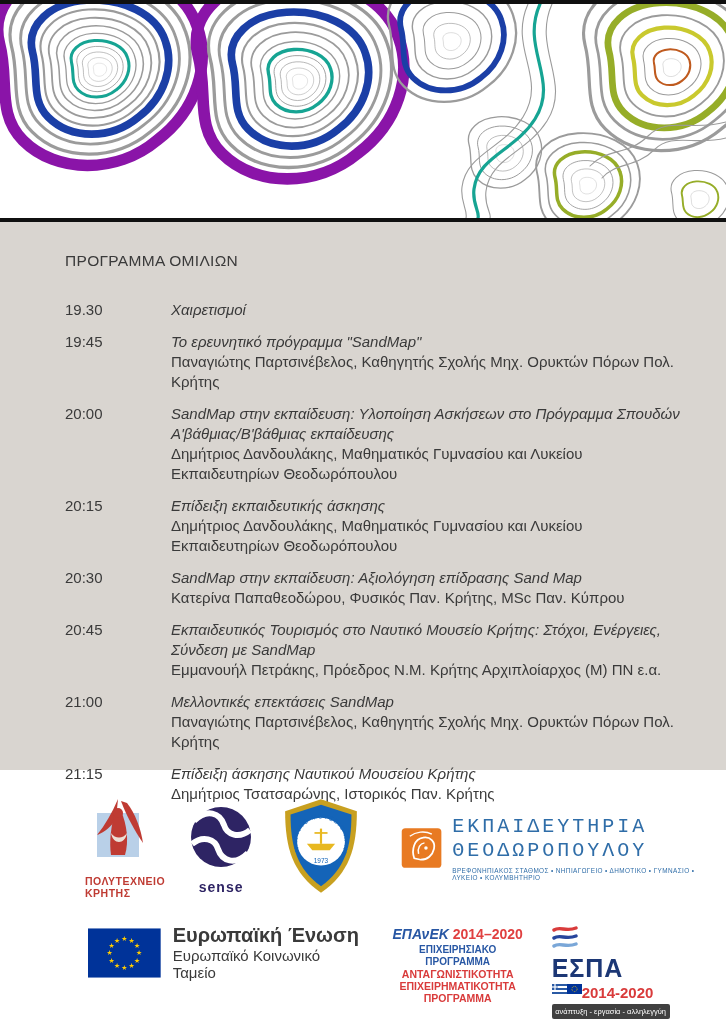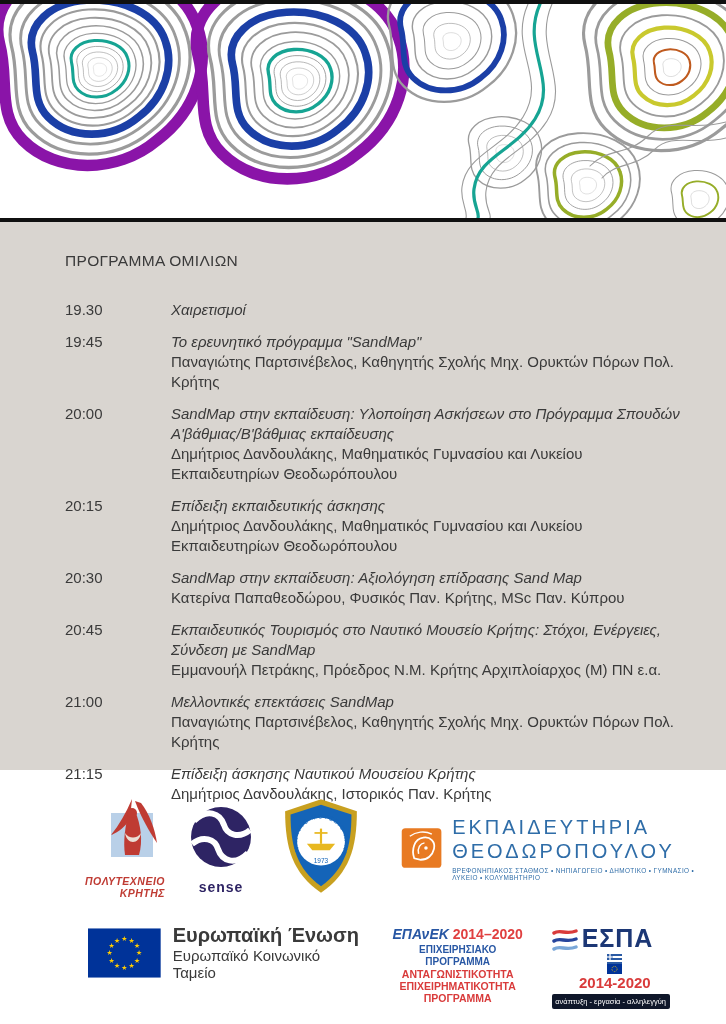--- a/index.html
+++ b/index.html
@@ -28,45 +28,45 @@
   .item .time{width:60px;flex:0 0 60px;}
   .item .body{flex:1;max-width:560px;}
   .item .title{font-style:italic;}
   .item .speaker:empty{display:none;}
 
   
   .footer{box-sizing:border-box;height:254px;background:#fff;}
   .logo-row1{display:flex;align-items:center;gap:20px;padding:26px 30px 0 85px;}
   .logo-row2{display:flex;align-items:flex-start;gap:26px;padding:24px 48px 0 88px;}
 
-  .tuc{width:100px;text-align:right;font-style:italic;}
+  .tuc{width:100px;text-align:left;}
   .tuc-text{color:#bf3b33;font-weight:bold;font-size:10.5px;line-height:12px;letter-spacing:.5px;}
   .sense{width:92px;text-align:center;}
   .sense-word{color:#2e2464;font-weight:bold;font-size:14px;letter-spacing:1px;margin-top:2px;}
   .naval{width:104px;text-align:center;}
   .theo{margin-left:16px;display:flex;align-items:center;gap:10px;}
-  .theo-name{font-family:Liberation Sans, sans-serif;color:#2f6da8;font-size:20px;
+  .theo-name{font-family:Liberation Mono, monospace;color:#2f6da8;font-size:20px;
              letter-spacing:3px;line-height:24px;}
   .theo-caption{font-size:6.4px;letter-spacing:.4px;color:#2f6da8;margin-top:4px;}
 
   .eu{display:flex;align-items:center;gap:12px;width:288px;}
   .eu-text .l1{font-weight:bold;font-size:20px;color:#3a3a3a;line-height:23px;}
   .eu-text .l2{font-size:15px;color:#3a3a3a;}
   .epanek{width:142px;text-align:center;line-height:12px;}
   .epanek .l1{font-size:14px;line-height:20px;white-space:nowrap;}
   .epanek .name{color:#2857a4;font-weight:bold;font-style:italic;}
   .epanek .period{color:#e04040;font-weight:bold;}
   .epanek .l2{color:#2857a4;font-weight:bold;font-size:10px;}
   .epanek .red{color:#d93b3b;font-weight:bold;font-size:10.5px;}
   .espa{width:132px;}
-  .espa-top{display:flex;align-items:flex-end;gap:4px;}
+  .espa-top{display:flex;align-items:flex-start;gap:4px;flex-direction:column;}
   .espa-name{color:#1c3775;font-weight:bold;font-size:25px;letter-spacing:1px;}
-  .espa-mid{display:flex;align-items:center;margin:1px 0 3px 0;flex-direction:column;}
+  .espa-mid{display:flex;align-items:flex-start;margin:1px 0 3px 0;}
   .espa-period{color:#d93b3b;font-weight:bold;font-size:15px;}
-  .espa-bar{background:#0f172a;color:#fff;font-size:7.5px;text-align:center;
+  .espa-bar{background:#404040;color:#fff;font-size:7.5px;text-align:center;
             border-radius:2px;padding:3px 2px;width:118px;box-sizing:border-box;}
 </style>
 </head>
 <body>
 
 <div class="page">
 
   <div class="banner">
     <svg width="726" height="214" viewBox="0 0 726 214">
       <defs>
@@ -201,21 +201,21 @@
       <div class="time">21:00</div>
       <div class="body">
           <div class="title">Μελλοντικές επεκτάσεις SandMap</div>
         <div class="speaker">Παναγιώτης Παρτσινέβελος, Καθηγητής Σχολής Μηχ. Ορυκτών Πόρων Πολ. Κρήτης</div>
         </div>
     </div>
     <div class="item">
       <div class="time">21:15</div>
       <div class="body">
           <div class="title">Επίδειξη άσκησης Ναυτικού Μουσείου Κρήτης</div>
-        <div class="speaker">Δημήτριος Δανδουλάκης, Ιστορικός Παν. Κρήτης</div>
+        <div class="speaker">Δημήτριος Τσατσαρώνης, Ιστορικός Παν. Κρήτης</div>
         </div>
     </div>
   </div>
 
   <div class="footer">
 
     <div class="logo-row1">
 
       <div class="tuc">
         <svg width="66" height="74" viewBox="0 0 66 74">

